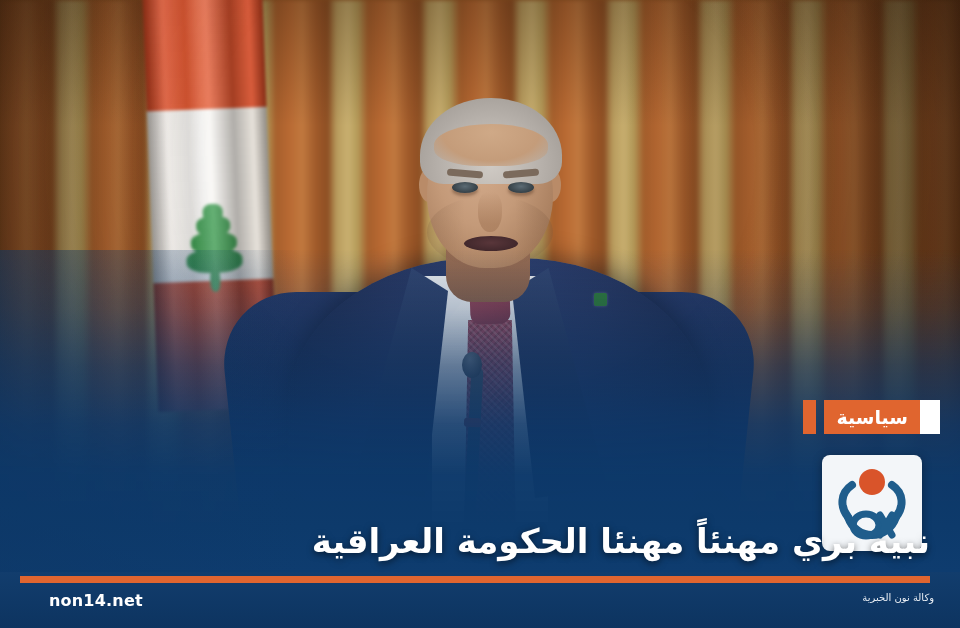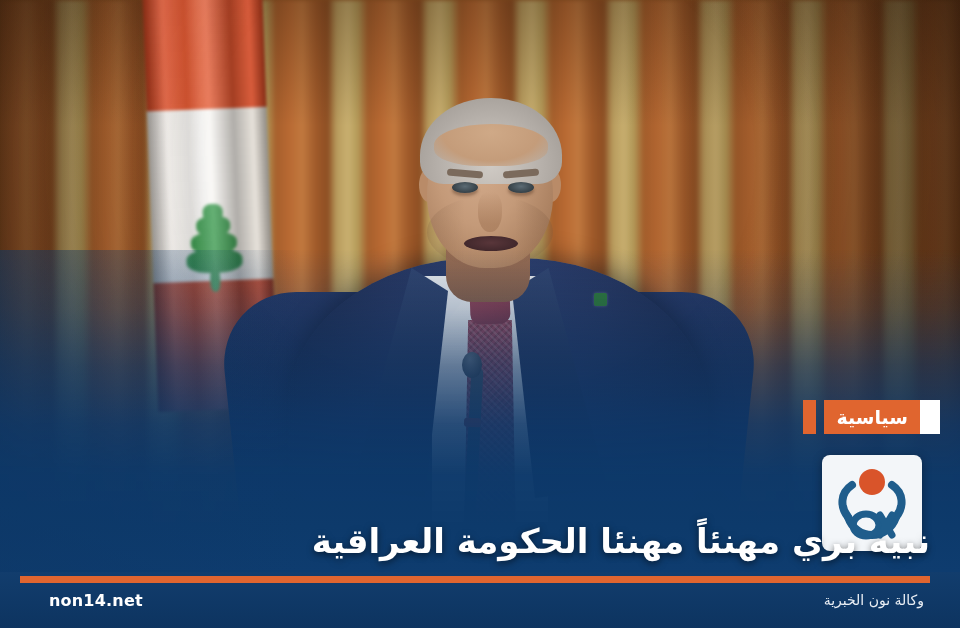--- a/index.html
+++ b/index.html
@@ -435,24 +435,24 @@
     top: 19px;
     color: #ffffff;
     font-size: 16px;
     font-weight: bold;
     letter-spacing: .2px;
     direction: ltr;
     margin-left: 45px;
   }
   .bar-agency {
     position: absolute;
-    right: 36px;
+    right: 26px;
     top: 20px;
     color: #e9eef4;
-    font-size: 14px;
+    font-size: 10px;
     direction: rtl;
   }
 </style>
 </head>
 <body>
 
 <div class="stage">
 
   <div class="photo">
 

